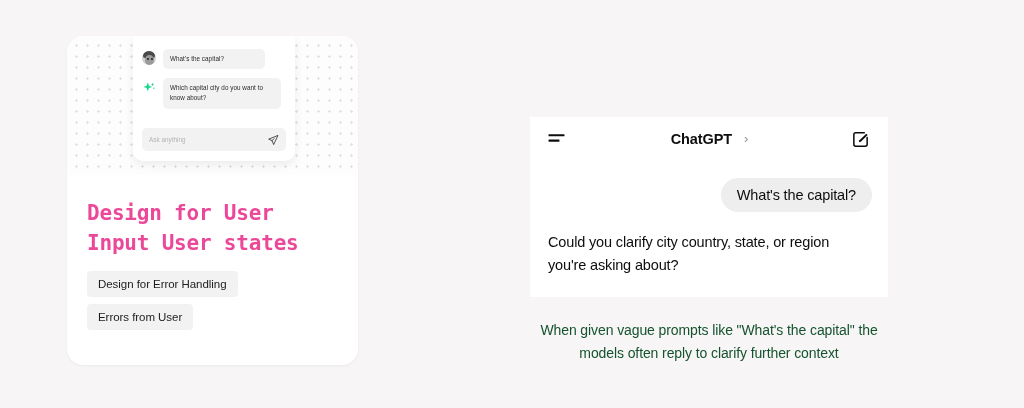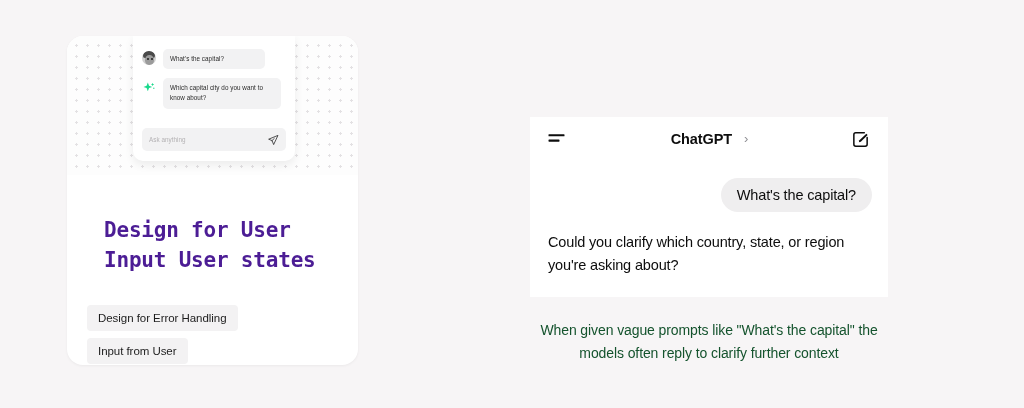--- a/index.html
+++ b/index.html
@@ -140,27 +140,27 @@
   
   #left-card-body {
     position: absolute;
     left: 0;
     top: 139px;
     width: 291px;
     padding: 0;
   }
 
   #card-heading {
-    margin: 17px;
+    margin: 0;
     padding: 24px 20px 0 20px;
     font-family: "DejaVu Sans Mono", "Liberation Mono", monospace;
     font-size: 21px;
     line-height: 1.42;
     font-weight: 700;
-    color: #4c1d95;
+    color: #ec4899;
     letter-spacing: -0.2px;
   }
 
   #tag-list {
     padding: 12px 20px 0 20px;
   }
   .tag-pill {
     display: inline-block;
     background: #f3f2f3;
     border-radius: 4px;
@@ -294,21 +294,21 @@
     <h1 id="card-heading">
       <span>Design for User</span><br>
       <span>Input User states</span>
     </h1>
 
     <div id="tag-list">
       <div class="tag-row">
         <span class="tag-pill">Design for Error Handling</span>
       </div>
       <div class="tag-row">
-        <span class="tag-pill">Input from User</span>
+        <span class="tag-pill">Errors from User</span>
       </div>
     </div>
   </div>
 
 </div>
 
 <div id="right-wrap">
 
   <div id="chat-panel">
 
@@ -330,19 +330,19 @@
           <path d="M19.4 4.6 L21.0 6.2 L12.4 14.8 L10.0 15.4 L10.6 13.0 Z" fill="#0d0d0d"></path>
           <path d="M16.8 3.6 H6.0 C4.6 3.6 3.6 4.6 3.6 6.0 V18.0 C3.6 19.4 4.6 20.4 6.0 20.4 H18.0 C19.4 20.4 20.4 19.4 20.4 18.0 V9.4" stroke="#0d0d0d" stroke-width="1.9" stroke-linecap="round" fill="none"></path>
         </svg>
       </span>
     </div>
 
     <div id="msg-user-row">
       <div id="msg-user-bubble">What's the capital?</div>
     </div>
 
-    <div id="msg-assistant">Could you clarify which country, state, or region you're asking about?</div>
+    <div id="msg-assistant">Could you clarify city country, state, or region you're asking about?</div>
 
   </div>
 
   <p id="caption">When given vague prompts like "What's the capital" the models often reply to clarify further context</p>
 
 </div>
 
 </body></html>

